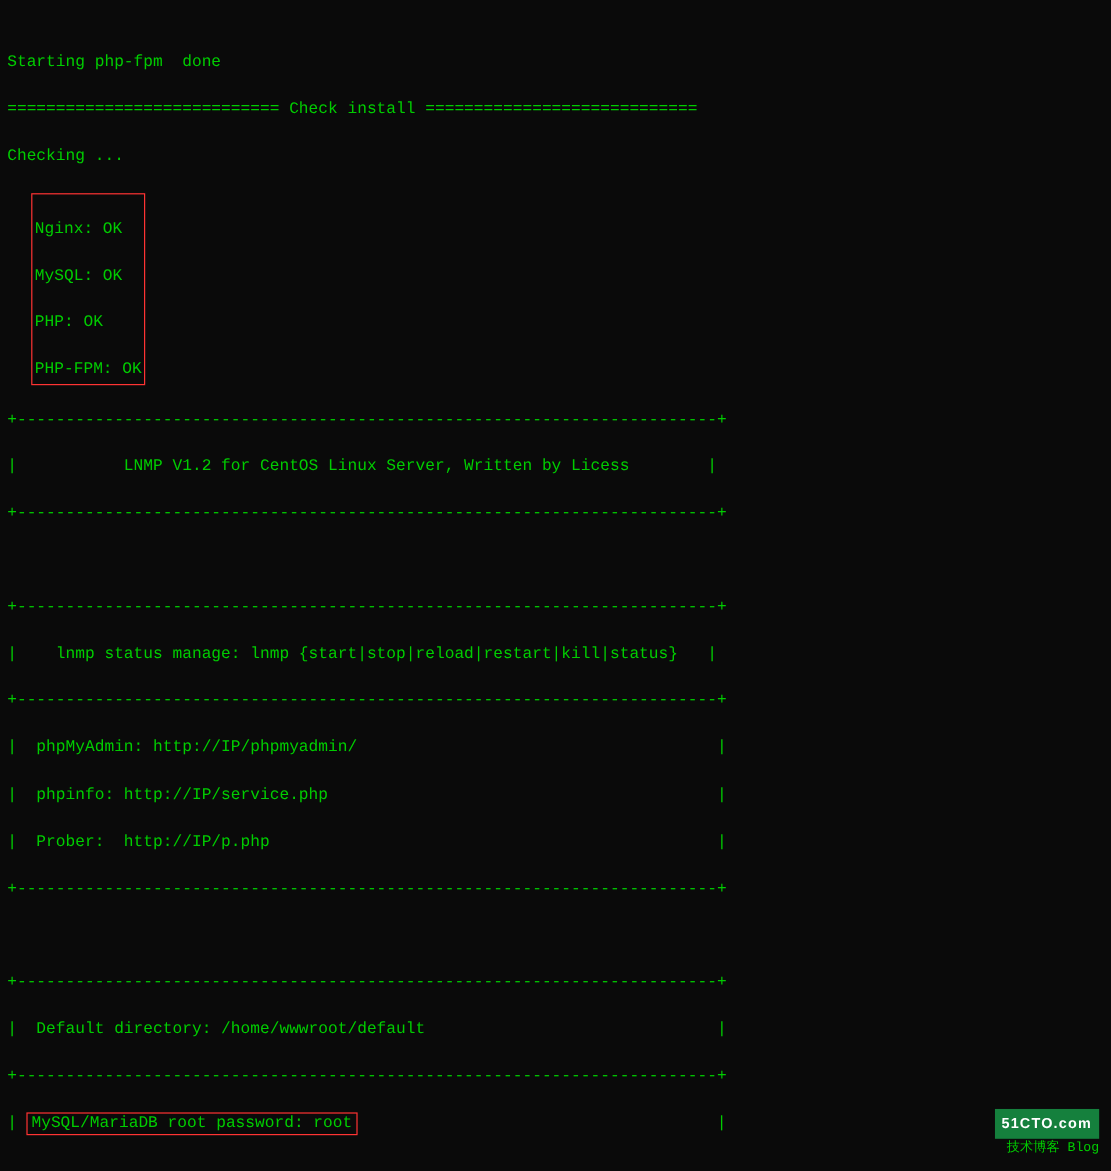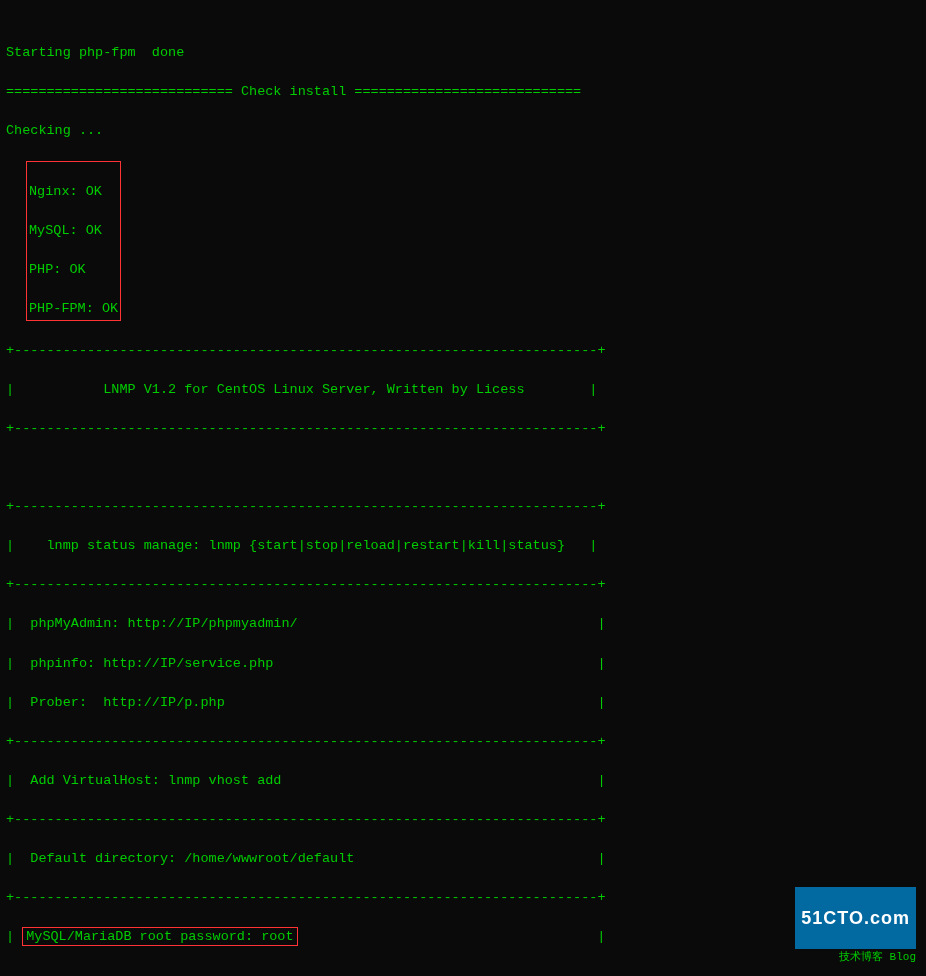--- a/index.html
+++ b/index.html
@@ -20,26 +20,26 @@
     }
     .watermark {
       position: fixed;
       bottom: 10px;
       right: 10px;
       display: flex;
       flex-direction: column;
       align-items: flex-end;
     }
     .watermark-logo {
-      background-color: #0369a1;
+      background-color: #15803d;
       color: white;
-      font-size: 18px;
+      font-size: 12px;
       font-weight: bold;
       font-family: Arial, sans-serif;
-      padding: 18px 6px;
+      padding: 4px 6px;
       letter-spacing: 1px;
     }
     .watermark-sub {
       color: #00cc00;
       font-size: 11px;
       font-family: Liberation Mono, monospace;
       margin-top: 1px;
       text-align: right;
     }
   </style>
@@ -60,21 +60,21 @@
 <br><span>|           LNMP V1.2 for CentOS Linux Server, Written by Licess        |</span>
 <br><span>+------------------------------------------------------------------------+</span>
 <br>
 <br><span>+------------------------------------------------------------------------+</span>
 <br><span>|    lnmp status manage: lnmp {start|stop|reload|restart|kill|status}   |</span>
 <br><span>+------------------------------------------------------------------------+</span>
 <br><span>|  phpMyAdmin: http://IP/phpmyadmin/                                     |</span>
 <br><span>|  phpinfo: http://IP/service.php                                        |</span>
 <br><span>|  Prober:  http://IP/p.php                                              |</span>
 <br><span>+------------------------------------------------------------------------+</span>
-<br><span>|  Add VirtualHost: lnmp vhost add                                       |</span>
+<br>
 <br><span>+------------------------------------------------------------------------+</span>
 <br><span>|  Default directory: /home/wwwroot/default                              |</span>
 <br><span>+------------------------------------------------------------------------+</span>
 <br>| <span style="border:1.5px solid #ff3333; padding:1px 3px;text-align:center;"><span>MySQL/MariaDB root password: root</span></span>                                     |
 <br>
 <br>
 <br>
 <br>
 <br>
 <br>

